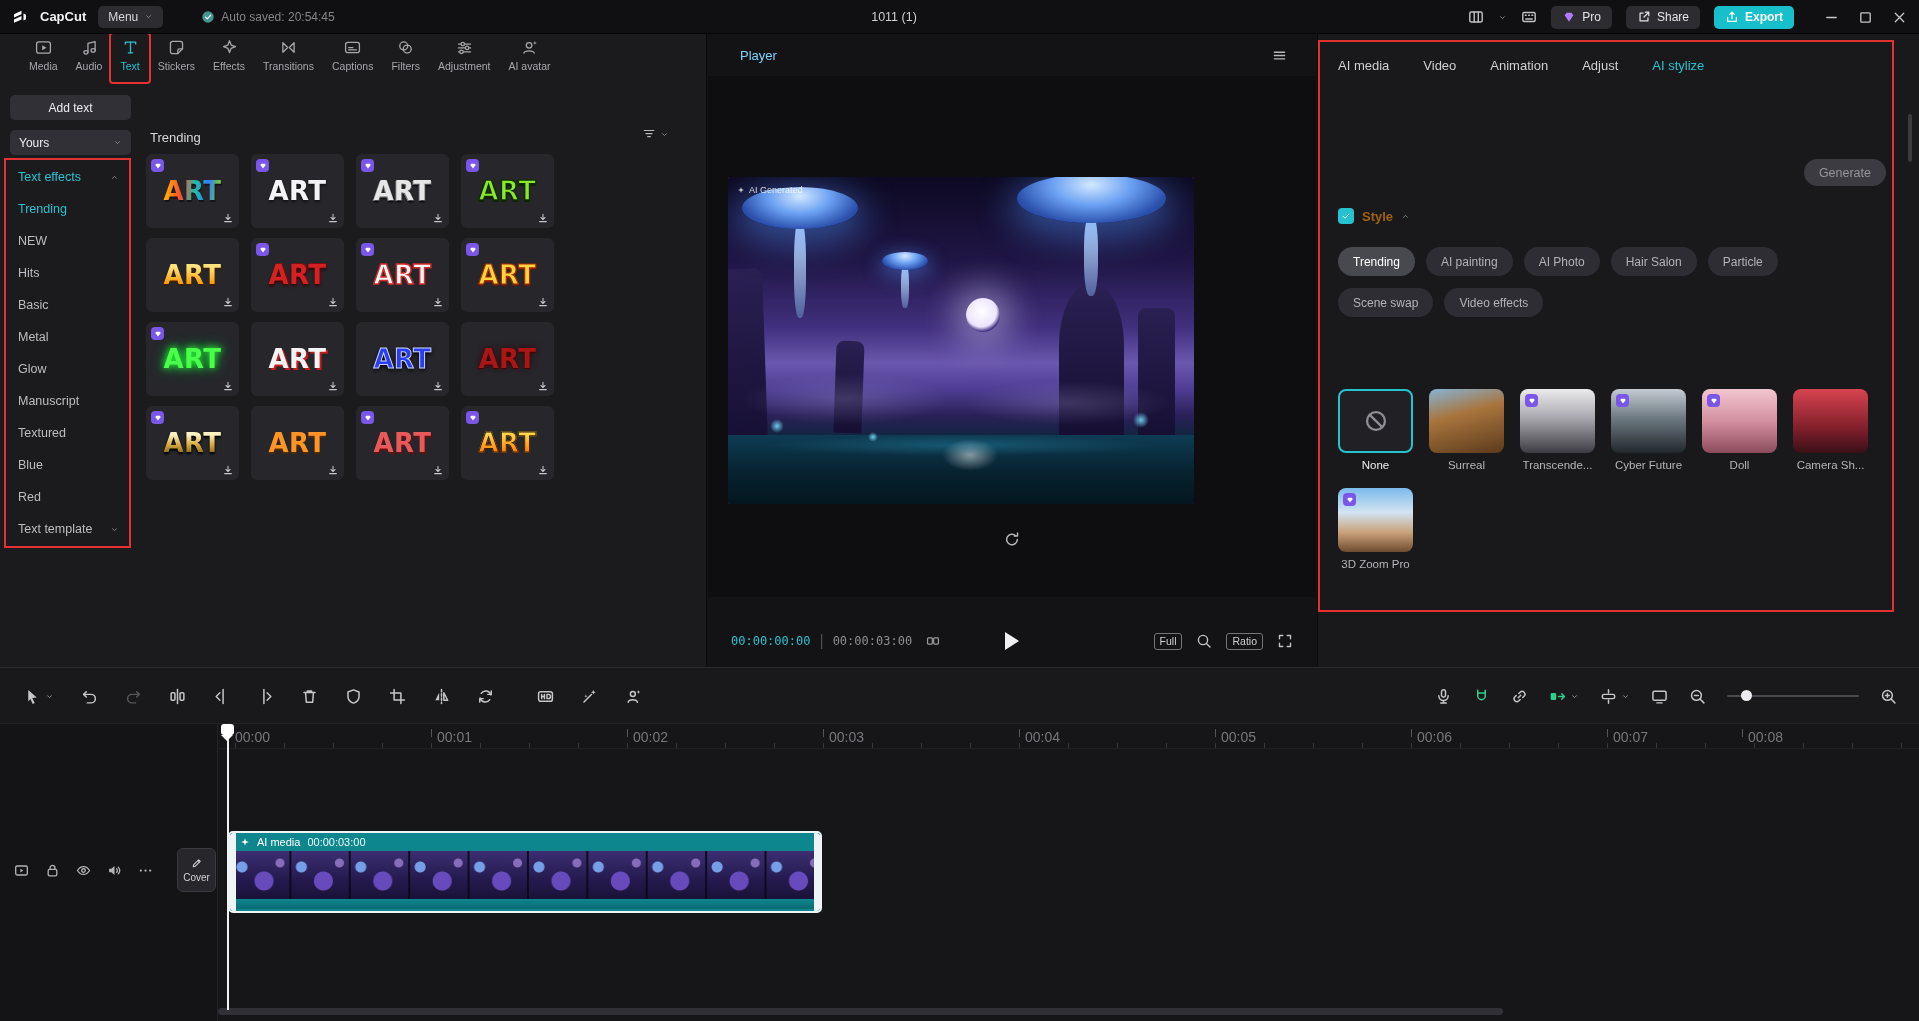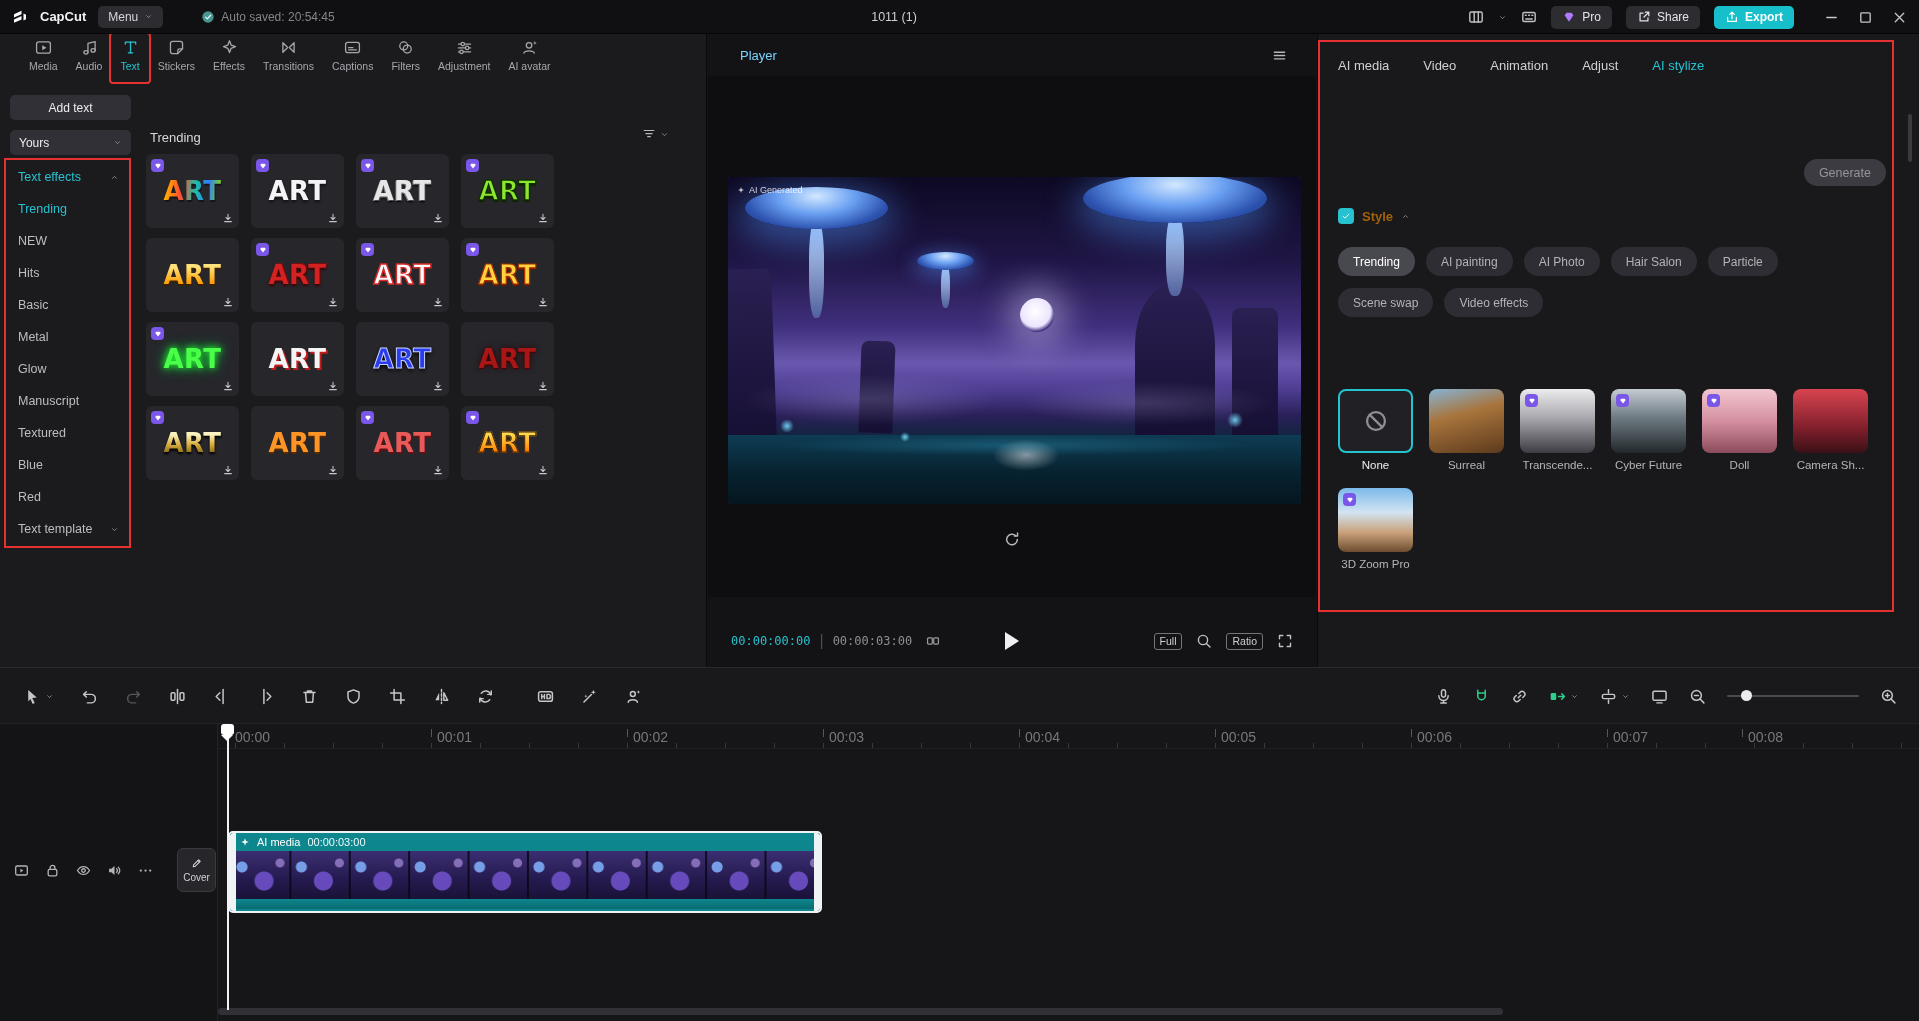--- a/index.html
+++ b/index.html
@@ -64,21 +64,21 @@
   .art-orange{color:#ff9426;text-shadow:0 2px 0 #542a00}
   .art-red-soft{color:#e85a5a;text-shadow:1px 2px 0 #651010}
   .art-amber{background:linear-gradient(180deg,#ffd94d 15%,#ff7a00 90%);-webkit-background-clip:text;background-clip:text;color:transparent;-webkit-text-stroke:1px #3a1c00}
 
   
   #player{position:absolute;left:707px;top:34px;width:611px;height:633px;background:#131316;border-right:1px solid #0a0a0c}
   .pheader{height:42px;display:flex;align-items:center;justify-content:space-between;padding:0 30px 0 33px}
   .ptitle{font-size:13px;color:#7dd3fc}
   .pmenu{width:15px;height:15px;color:#b6b6bc;cursor:pointer}
   .stage{position:absolute;left:1px;top:42px;right:1px;bottom:70px;background:#0e0e11;overflow:hidden}
-  .video{position:absolute;left:20px;top:101px;width:573px;height:327px;border-radius:2px;overflow:hidden;background:#be185d;cursor:pointer}
+  .video{position:absolute;left:20px;top:101px;width:466px;height:327px;border-radius:2px;overflow:hidden;background:#be185d;cursor:pointer}
   .v-sky{position:absolute;inset:0;background:linear-gradient(180deg,#0d0922 0%,#201646 26%,#41307e 46%,#6a58ae 57%,#4e3d92 65%,#2a2058 73%,#132440 79%,#0b2f44 90%,#082334 100%)}
   .v-moon{position:absolute;left:51%;top:37%;width:34px;height:34px;border-radius:50%;background:radial-gradient(circle at 45% 40%,#ffffff,#ece4ff 55%,rgba(235,225,255,0) 72%);box-shadow:0 0 30px 14px rgba(225,215,255,.38)}
   .v-ruin{position:absolute;background:linear-gradient(180deg,#2a2052,#160f33);border-radius:8px 8px 0 0}
   .vr1{left:-1%;top:28%;width:9%;height:54%;transform:rotate(-2deg)}
   .vr2{left:71%;top:33%;width:14%;height:46%;border-radius:45% 45% 0 0/40% 40% 0 0}
   .vr3{left:23%;top:50%;width:6%;height:28%;transform:rotate(2deg)}
   .vr4{left:88%;top:40%;width:8%;height:40%}
   .v-cap{position:absolute;border-radius:50%;background:radial-gradient(ellipse at 50% 22%,#d2e8ff 0%,#6aa0f2 38%,#2c52ae 72%,#1c3376 100%);box-shadow:0 8px 34px 8px rgba(80,150,255,.45)}
   .vc1{left:3%;top:3%;width:25%;height:13%}
   .vc2{left:62%;top:-1%;width:32%;height:15%}

